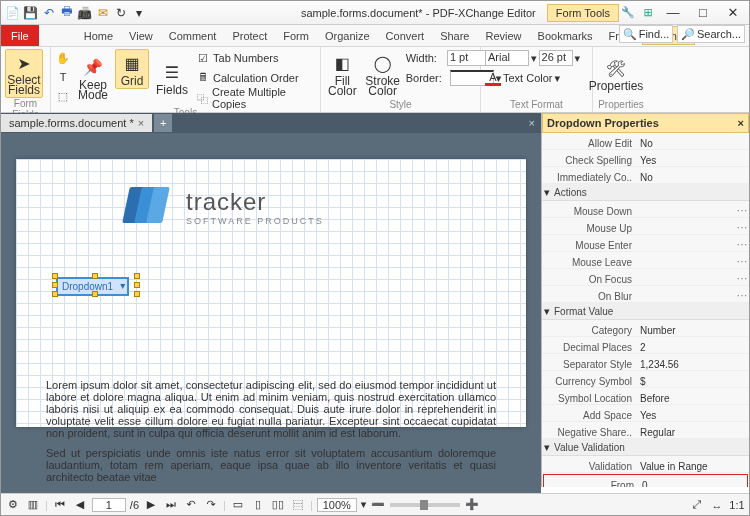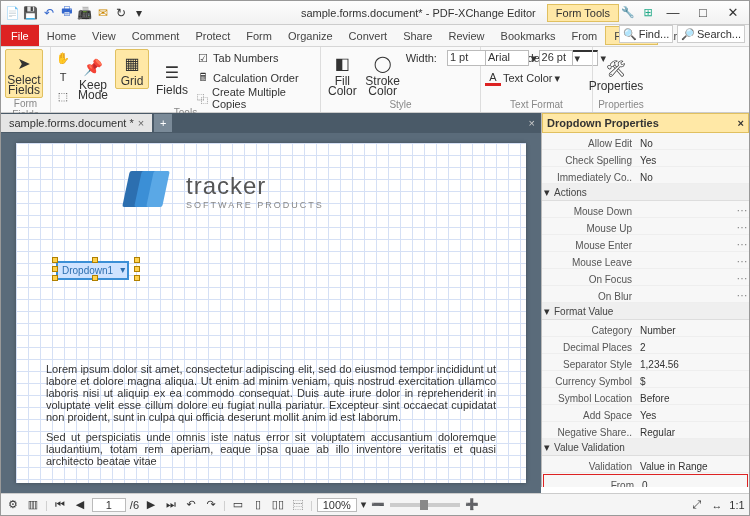--- a/index.html
+++ b/index.html
@@ -27,21 +27,21 @@
 .bigbtn .t{font-size:12px;text-align:center;line-height:10px}
 .smrow{display:flex;align-items:center;gap:2px;height:18px;cursor:pointer}
 .smrow .ic{width:16px;height:16px;display:flex;align-items:center;justify-content:center}
 .val-input{border:1px solid #bbb;height:16px;width:40px;padding:0 2px;background:#fff}
 .workspace{position:absolute;top:112px;left:0;right:208px;bottom:22px;background:#5a6b7a;display:flex;flex-direction:column}
 .doctab-bar{height:20px;background:#4a5a68;display:flex;align-items:center}
 .doctab{background:#e5e5e5;height:18px;padding:0 8px;display:flex;align-items:center;gap:4px;font-size:10px;cursor:pointer}
 .doctab .x{cursor:pointer;color:#666}
 .addtab{width:18px;height:18px;background:#7a8a98;color:#fff;display:flex;align-items:center;justify-content:center;cursor:pointer;margin-left:2px}
 .canvas{flex:1;padding:10px;overflow:hidden;position:relative}
-.page{background:#fff;width:510px;height:340px;margin:0 auto;background-image:linear-gradient(#d5e0f5 1px,transparent 1px),linear-gradient(90deg,#d5e0f5 1px,transparent 1px);background-size:12px 12px;padding:20px 30px;position:relative;box-shadow:0 0 4px rgba(0,0,0,.3)}
+.page{background:#fff;width:510px;height:268px;margin:16px auto;background-image:linear-gradient(#d5e0f5 1px,transparent 1px),linear-gradient(90deg,#d5e0f5 1px,transparent 1px);background-size:12px 12px;padding:20px 30px;position:relative;box-shadow:0 0 4px rgba(0,0,0,.3)}
 .logo{display:flex;align-items:center;gap:10px;margin:8px 0 14px 80px}
 .logo-mark{width:50px;height:40px;position:relative}
 .logo-mark span{position:absolute;width:16px;height:36px;background:#3b8fd6;border-radius:2px;transform:skewX(-12deg)}
 .logo-mark span:nth-child(1){left:0;background:#2c6fb0}
 .logo-mark span:nth-child(2){left:12px;background:#3b8fd6}
 .logo-mark span:nth-child(3){left:24px;background:#5aa8e6}
 .logo-text .a{font-size:24px;color:#555;letter-spacing:1px}
 .logo-text .b{font-size:9px;color:#888;letter-spacing:2px}
 .dd-field{position:absolute;left:40px;top:118px;border:2px solid #3b8fd6;background:#cfe3ff;padding:2px 14px 2px 4px;font-size:10px;color:#2c6fb0}
 .dd-field::after{content:"▾";position:absolute;right:2px;top:1px;color:#2c6fb0}
@@ -96,21 +96,21 @@
       <span>Find...</span>
     </div>
   <div class="srchbox">
       <span>🔎</span>
       <span>Search...</span>
     </div>
 </div>
 
 <div class="menubar">
   <div class="file-tab">File</div>
-  <div id="menu-items" style="display: flex;">
+  <div id="menu-items" style="display: flex; margin-left: 37px;">
       <div class="menu-item">Home</div>
       <div class="menu-item">View</div>
       <div class="menu-item">Comment</div>
       <div class="menu-item">Protect</div>
       <div class="menu-item">Form</div>
       <div class="menu-item">Organize</div>
       <div class="menu-item">Convert</div>
       <div class="menu-item">Share</div>
       <div class="menu-item">Review</div>
       <div class="menu-item">Bookmarks</div>
@@ -181,21 +181,21 @@
       <div class="bigbtn">
           <span class="ic">◧</span>
           <span class="t" style="white-space:pre-line">Fill
 Color</span>
         </div>
       <div class="bigbtn">
           <span class="ic">◯</span>
           <span class="t" style="white-space:pre-line">Stroke
 Color</span>
         </div>
-      <div style="display:flex;flex-direction:row;gap:16px">
+      <div style="display:flex;flex-direction:column;gap:2px">
         <div class="smrow">
             <span>Width:</span>
             <span style="width:6px"></span>
             <span class="val-input">1 pt</span>
             <span>▾</span>
           </div>
         <div class="smrow">
             <span>Border:</span>
             <span style="width:4px"></span>
             <span class="val-input" style="width:44px;border-top:2px solid #333"></span>

